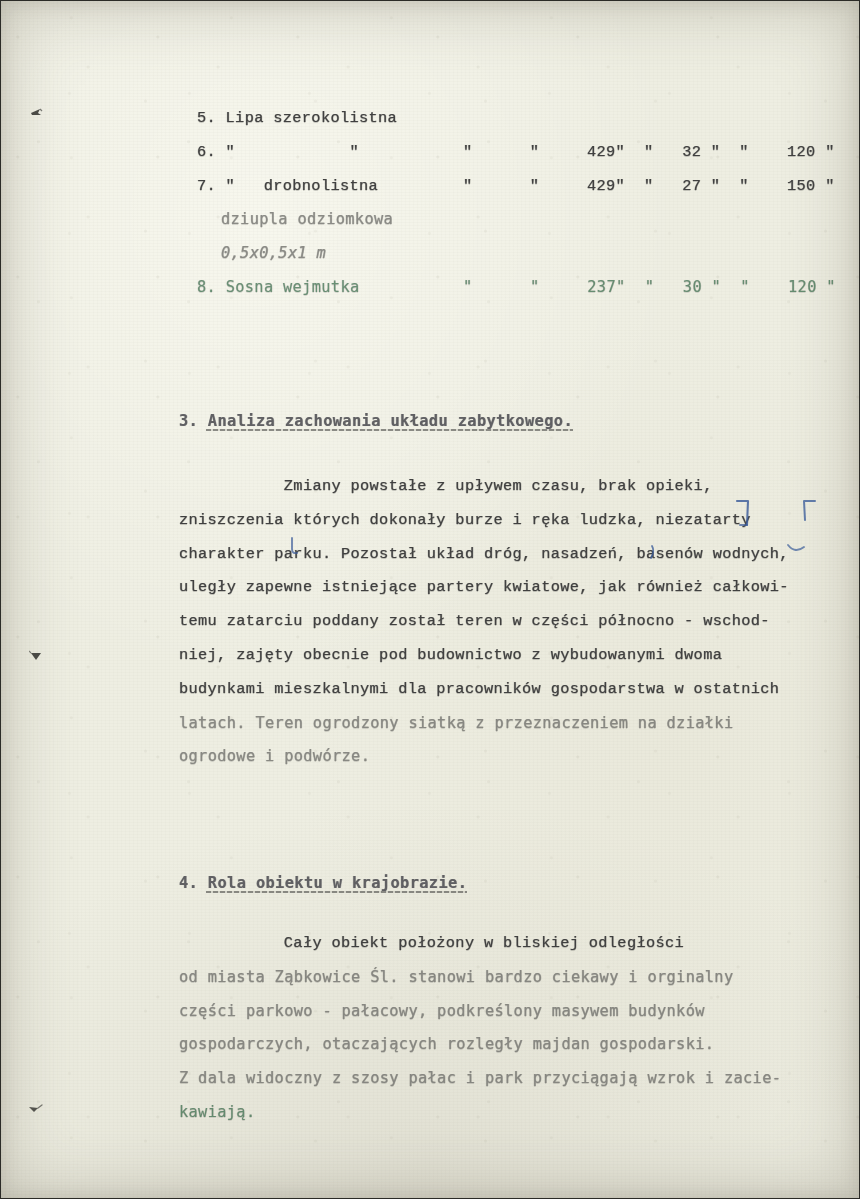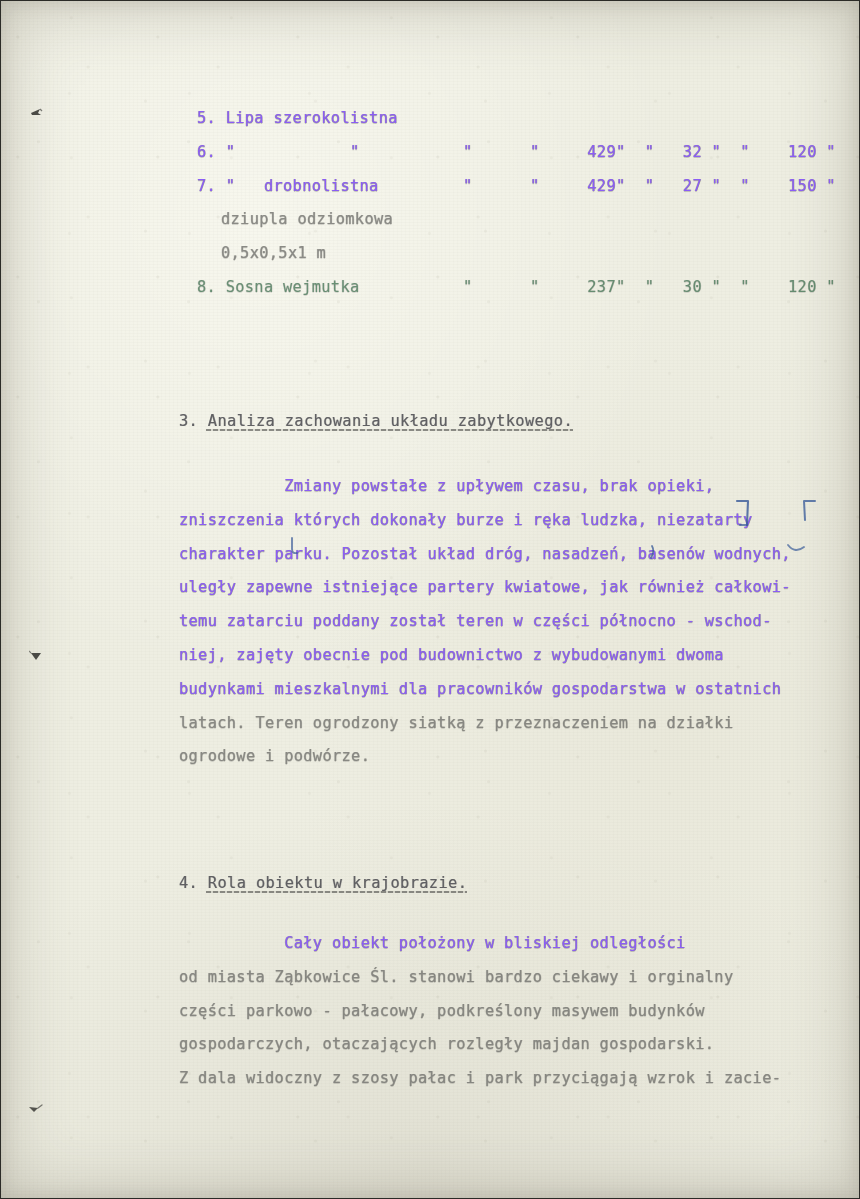--- a/index.html
+++ b/index.html
@@ -70,41 +70,42 @@
     text-shadow:
       0.5px 0 0 rgba(90,90,86,.42),
       -0.5px 0 0 rgba(90,90,86,.30),
       0 0.5px 0 rgba(90,90,86,.30);
     opacity: .94;
   }
 
   
   .faded  { opacity: .74; color: #666663; }
   .fadedd { opacity: .62; color: #14532d; }
-  .dark   { opacity: 1;   color: #8b5cf6; }
+  .dark   { opacity: 1;   color: #404040; font-family: Liberation Mono, monospace; }
 
   
   .listrow {
     position: relative;
     height: 33.8px;
   }
   .col-label {
     position: absolute;
     left: 0;
     top: 0;
   }
   .col-meas {
     position: absolute;
     top: 0;
   }
 
   
   .heading {
     position: relative;
     display: inline-block;
+    font-weight: bold;
   }
   .heading .htext {
     font-size: 15.3px;
     letter-spacing: .4px;
     white-space: pre;
     color: #56565a;
     opacity: .93;
     text-shadow: 0.5px 0 0 rgba(86,86,90,.4), -0.4px 0 0 rgba(86,86,90,.28);
   }
   .heading .uline {
@@ -159,21 +160,21 @@
     <div class="listrow">
       <div class="col-label tline dark" style="left:0;"><span>7.</span>&nbsp;<span>"   drobnolistna</span></div>
       <div class="col-meas tline dark" style="left:266px;">"      "     429"  "   27 "  "    150 "</div>
     </div>
 
     <div class="listrow">
       <div class="col-label tline faded" style="left:24px;">dziupla odziomkowa</div>
     </div>
 
     <div class="listrow">
-      <div class="col-label tline faded" style="left:24px;">0,5x0,5x1 m</div>
+      <div class="col-label tline faded" style="left:24px;font-style:italic;">0,5x0,5x1 m</div>
     </div>
 
     <div class="listrow">
       <div class="col-label tline fadedd" style="left:0;"><span>8.</span>&nbsp;<span>Sosna wejmutka</span></div>
       <div class="col-meas tline fadedd" style="left:266px;">"      "     237"  "   30 "  "    120 "</div>
     </div>
   </div>
 
   <div class="block" style="left:178px; top:410px;">
     <div class="heading">
@@ -231,20 +232,21 @@
       <span class="uline"></span>
     </div>
   </div>
 
   <div class="block" style="left:178px; top:926px; width:682px;">
     <div class="tline dark">           Cały obiekt położony w bliskiej odległości</div>
     <div class="tline faded">od miasta Ząbkowice Śl. stanowi bardzo ciekawy i orginalny</div>
     <div class="tline faded">części parkowo - pałacowy, podkreślony masywem budynków</div>
     <div class="tline faded">gospodarczych, otaczających rozległy majdan gospodarski.</div>
     <div class="tline faded">Z dala widoczny z szosy pałac i park przyciągają wzrok i zacie-</div>
+    <div class="tline fadedd">kawiają.</div>
   </div>
 
   <div class="margin-mark" style="left:28px; top:105px;">
     <svg width="16" height="14" viewBox="0 0 16 14">
       <path d="M2 7 L11 3 L9 7 L12 9 L3 9 Z" fill="#2f2f2c" opacity=".85"></path>
       <path d="M11 3 L13 5" stroke="#2f2f2c" stroke-width="1.2" opacity=".6"></path>
     </svg>
   </div>
 
   <div class="margin-mark" style="left:28px; top:648px;">

